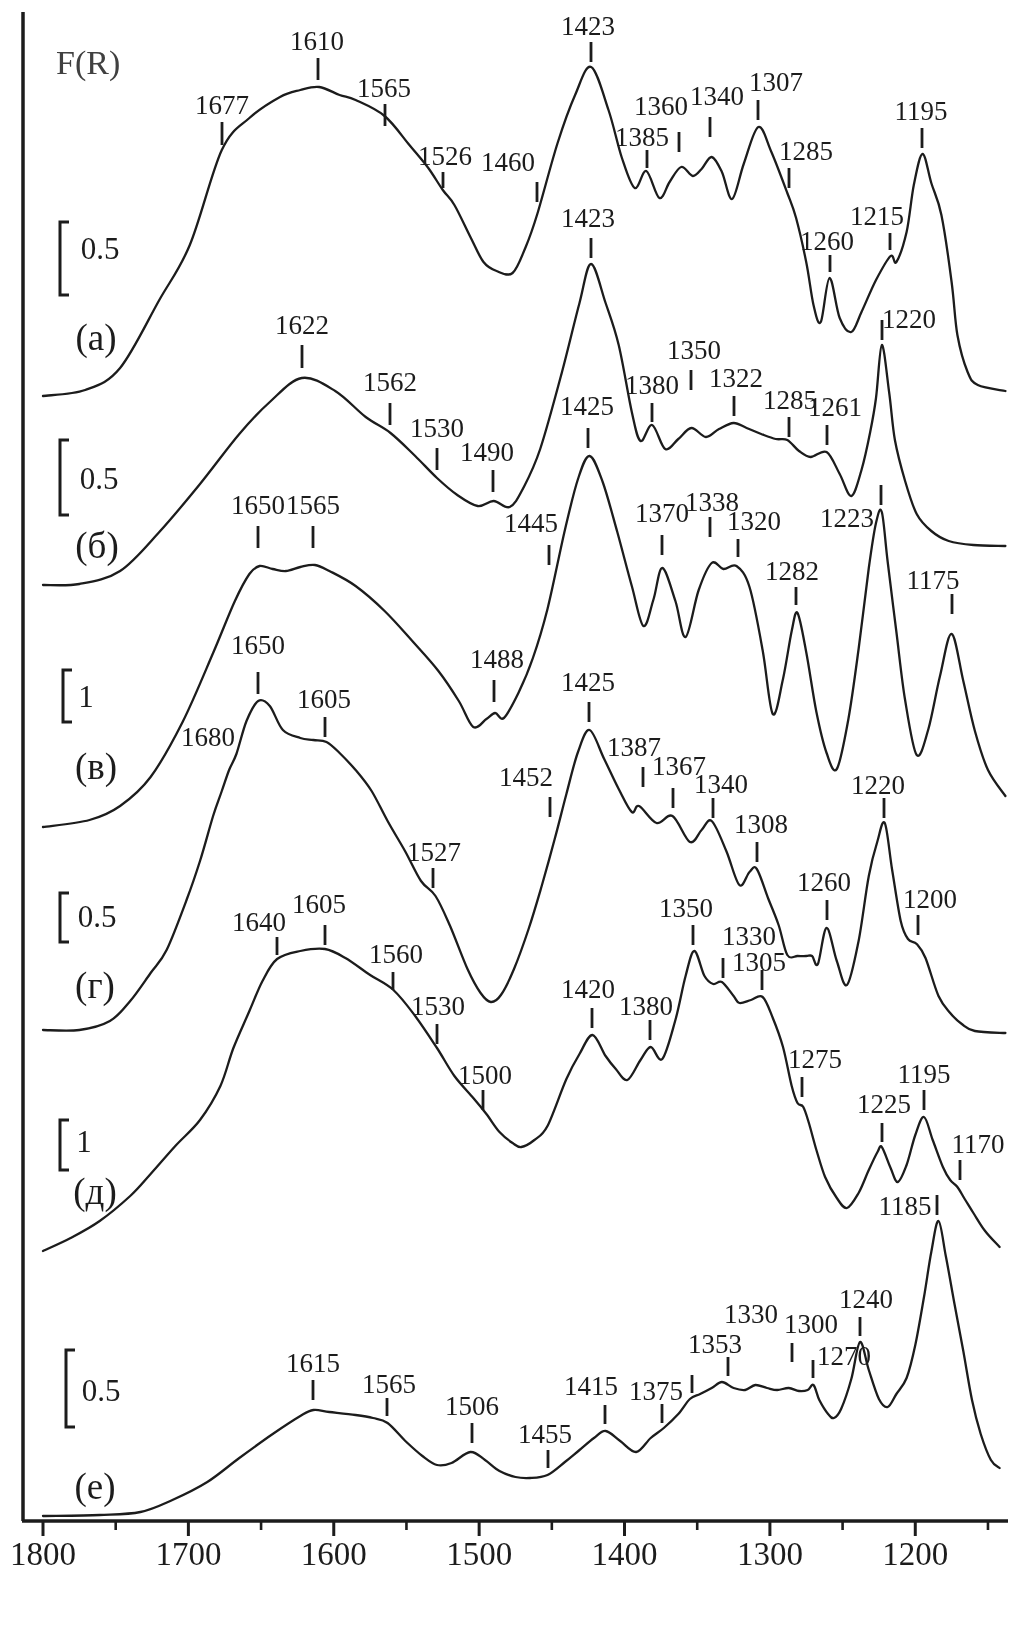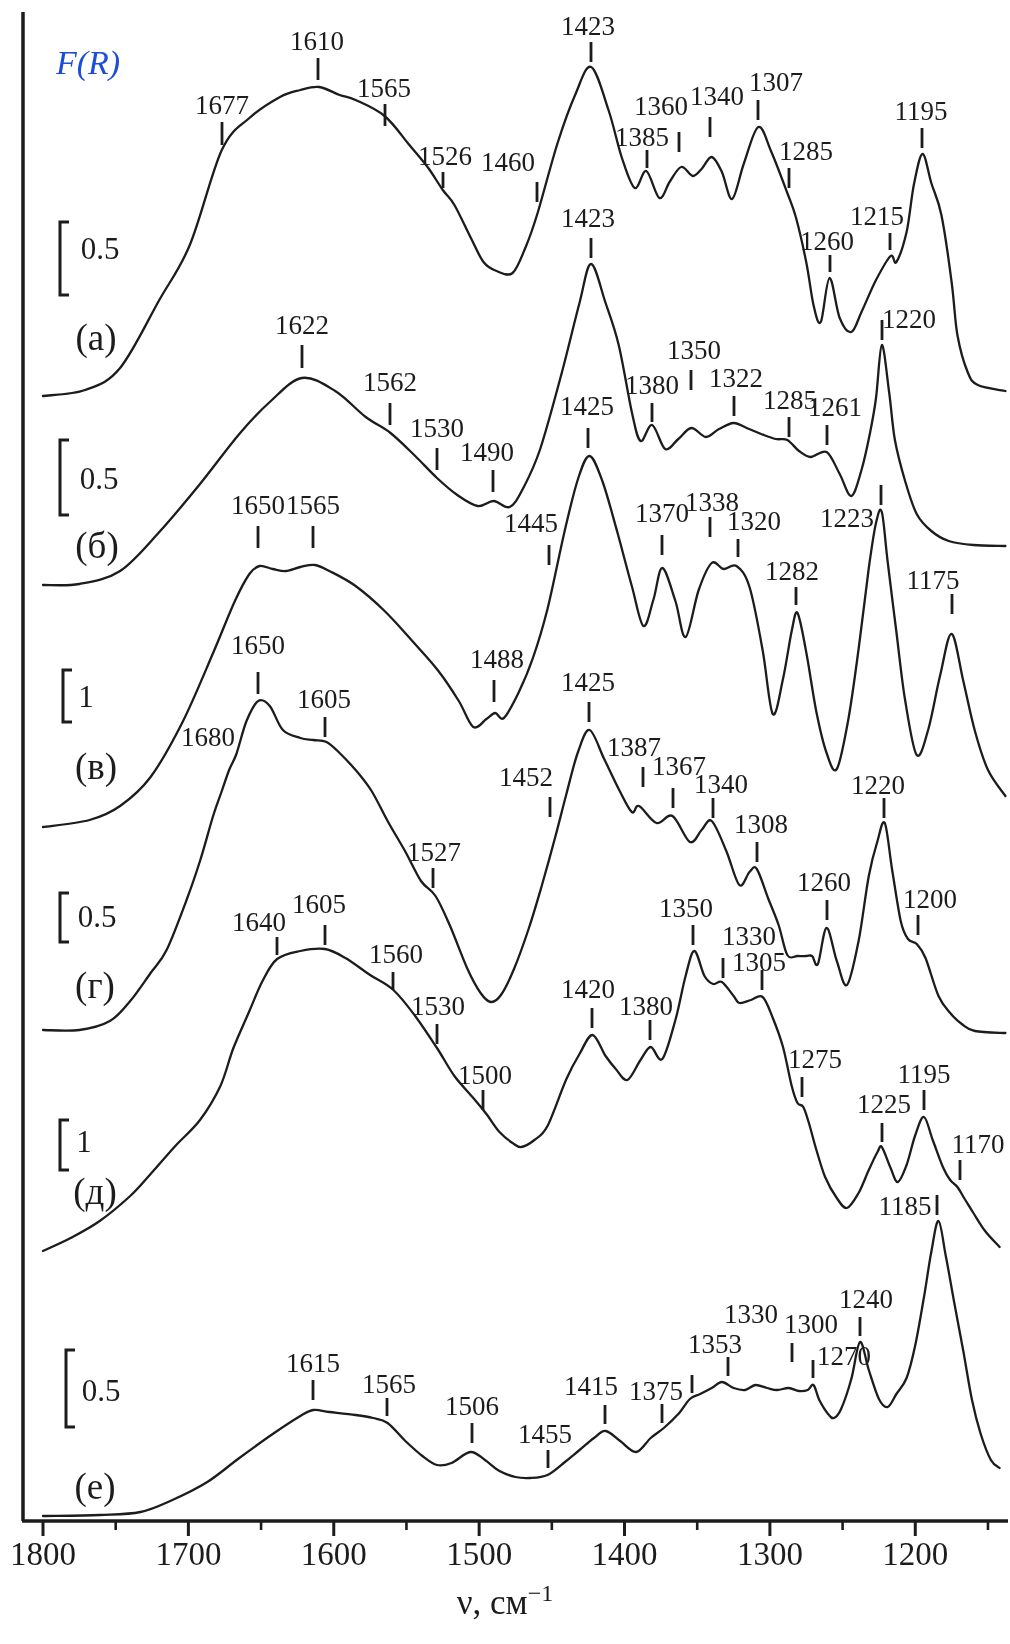--- a/index.html
+++ b/index.html
@@ -1,19 +1,19 @@
 <!DOCTYPE html>
 <html><head>
 <meta charset="utf-8">
 <style>
   html,body{margin:0;padding:0;background:#fff;}
   .stage{position:relative;width:1010px;height:1644px;background:#ffffff;
          font-family:"Liberation Serif",serif;overflow:hidden;}
   .stage svg{position:absolute;left:0;top:0;}
-  .ylab{position:absolute;left:56px;top:44px;font-size:34px;color:#1d4ed8;font-style:italic;}
+  .ylab{position:absolute;left:56px;top:44px;font-size:34px;color:#404040;}
   .xlab{position:absolute;left:0;top:1580px;width:1010px;text-align:center;
         font-size:35px;color:#1c1c1c;}
   .xlab sup{font-size:24px;}
 </style>
 </head>
 <body>
 
 <div class="stage">
   <svg id="plot" width="1010" height="1644" viewBox="0 0 1010 1644">
       <line x1="23" y1="12" x2="23" y2="1521" stroke="#1c1c1c" stroke-width="3.5"></line>
@@ -207,14 +207,13 @@
       <line x1="813" y1="1360" x2="813" y2="1378" stroke="#1c1c1c" stroke-width="2.8"></line>
       <text x="866" y="1308" font-size="27" fill="#1c1c1c" font-family="&quot;Liberation Serif&quot;,serif" text-anchor="middle">1240</text>
       <line x1="860" y1="1317" x2="860" y2="1336" stroke="#1c1c1c" stroke-width="2.8"></line>
       <text x="905" y="1215" font-size="27" fill="#1c1c1c" font-family="&quot;Liberation Serif&quot;,serif" text-anchor="middle">1185</text>
       <line x1="937" y1="1195" x2="937" y2="1215" stroke="#1c1c1c" stroke-width="2.8"></line>
       <path d="M75,1350 H66 V1427 H75" fill="none" stroke="#1c1c1c" stroke-width="3"></path>
       <text x="101" y="1401" font-size="31" fill="#1c1c1c" font-family="&quot;Liberation Serif&quot;,serif" text-anchor="middle">0.5</text>
       <text x="95" y="1499" font-size="37" fill="#1c1c1c" font-family="&quot;Liberation Serif&quot;,serif" text-anchor="middle">(е)</text>
     </svg>
   <div class="ylab">F(R)</div>
-  <div class="xlab"><span>ν, см</span><sup>−1</sup></div>
 </div>
 
 </body></html>

